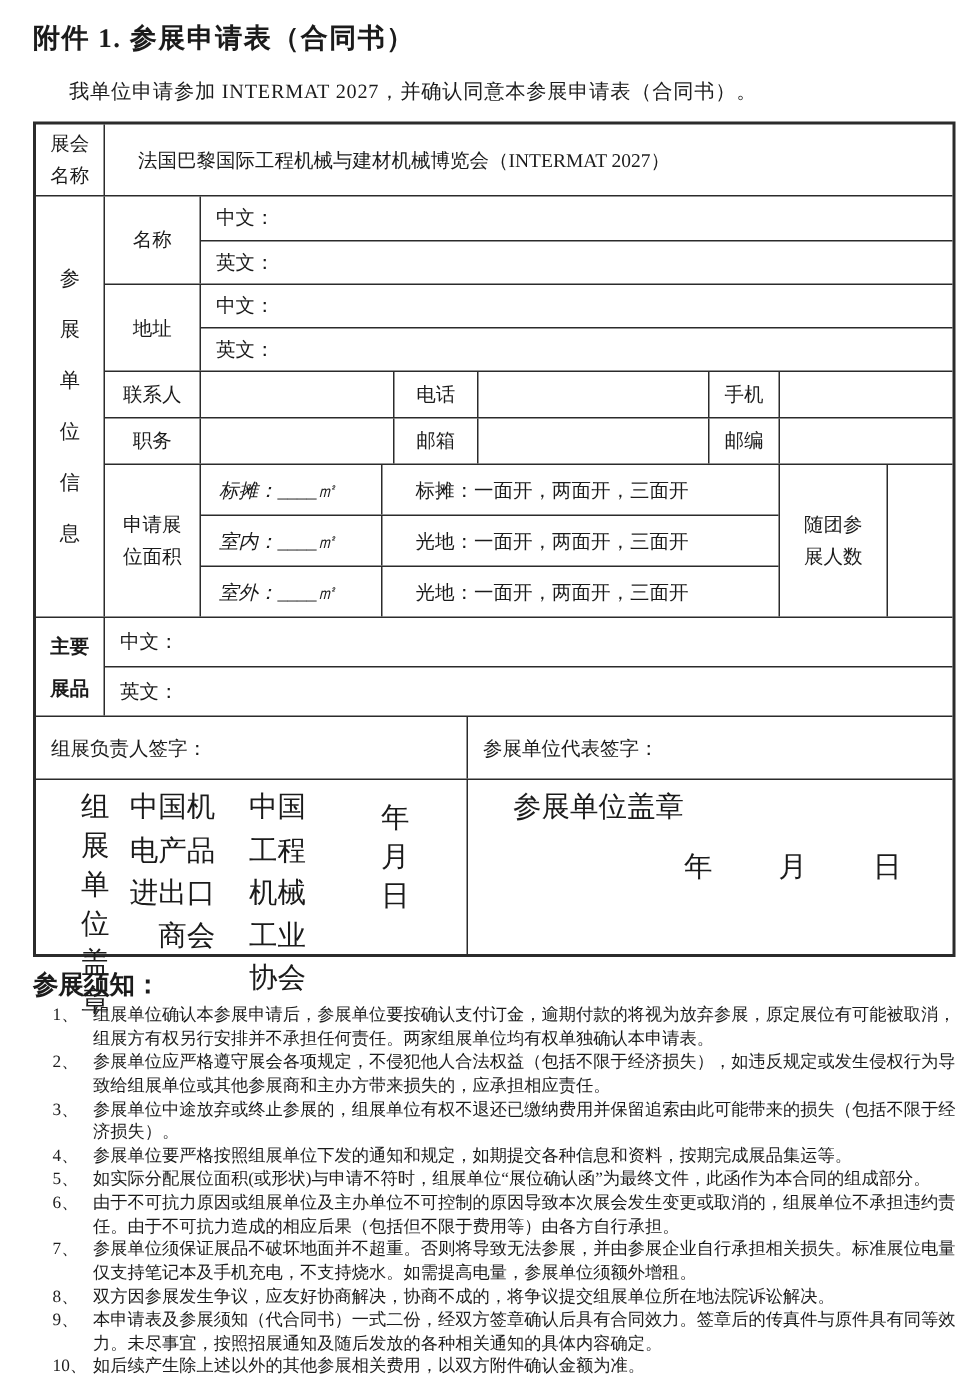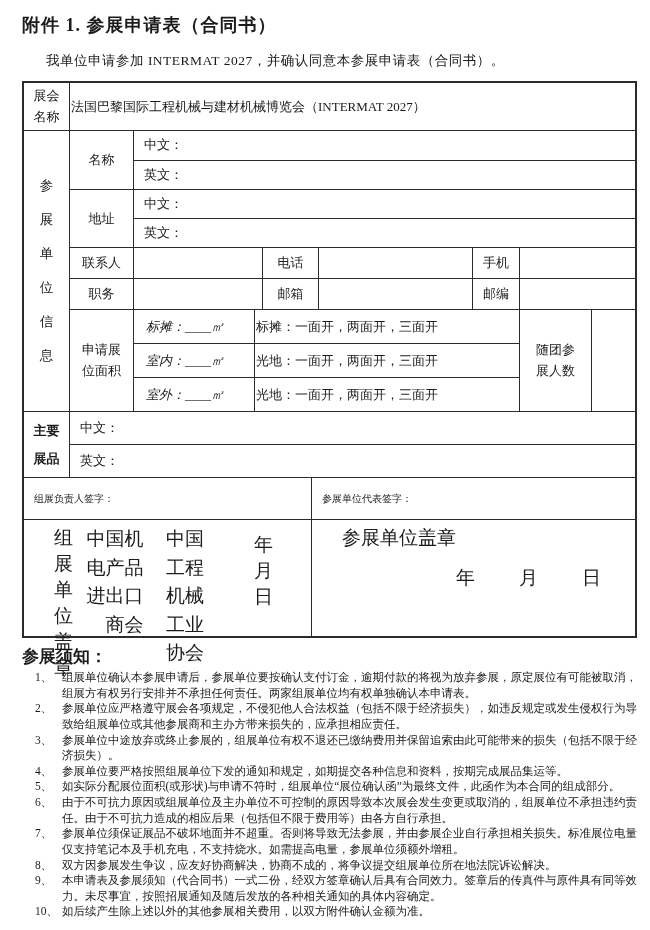--- a/index.html
+++ b/index.html
@@ -16,37 +16,37 @@
   .doc-title { font-size:18px; font-weight:bold; letter-spacing:1px; margin-top:3px; }
   .doc-intro { font-size:13.5px; margin:15px 0 11px 24px; letter-spacing:0.5px; }
 
   
   .form-table { width:615px; border:2px solid #2b2b2b; font-size:13px; }
   .fr { display:flex; width:100%; }
   .fr + .fr { border-top:1.5px solid #2b2b2b; }
   .cell { display:flex; align-items:center; }
   .fr > .cell + .cell, .fr > .cell + .colblk, .fr > .colblk + .cell { border-left:1.5px solid #2b2b2b; }
   .lbl { justify-content:center; text-align:center; }
-  .val { justify-content:flex-start; padding-left:1px; }
+  .val { justify-content:flex-start; padding-left:22px; }
   .flex1 { flex:1 1 auto; min-width:0; }
   .colblk { display:flex; flex-direction:column; }
   .sub { display:flex; align-items:center; flex:1; padding-left:10px; }
   .sub + .sub { border-top:1.5px solid #2b2b2b; }
 
   .w45{width:45px;} .w63{width:63px;} .w129{width:129px;} .w56{width:56px;}
   .w154{width:154px;} .w47{width:47px;} .w120{width:120px;font-style:italic;} .w72{width:72px;}
   .w287{width:287px;} .w386{width:386px;}
   .h47{height:47px;} .h58{height:58px;} .h31{height:31px;} .h102{height:102px;}
   .h66{height:66px;} .h42{height:42px;} .h117{height:117px;}
 
   .stack { display:flex; flex-direction:column; align-items:center; justify-content:center; line-height:1.55; }
   .vstack { display:flex; flex-direction:column; align-items:center; justify-content:center; gap:16px; font-size:13.5px; }
 
   
-  .sig-cell { padding-left:10px; font-size:10px; }
+  .sig-cell { padding-left:10px; font-size:13px; }
   .seal-cell { display:flex; font-size:19px; padding-top:5px;padding-left:20px; }
   .seal-label { padding-left:10px; }
   .seal-org { text-align:right; padding-right:8px; line-height:1.5; }
   .seal-date-l { text-align:right; padding-right:36px; margin-top:7px; letter-spacing:2px; }
   .seal-date-r { text-align:right; padding-right:14px; margin-top:40px; letter-spacing:2px; }
 
   
   .notes { margin-top:7px; width:617px; }
   .notes-title { font-weight:bold; font-size:17px; margin-bottom:2px; }
   .notes-list { list-style:none; padding-left:13px; font-size:11.5px; line-height:1.36; }

